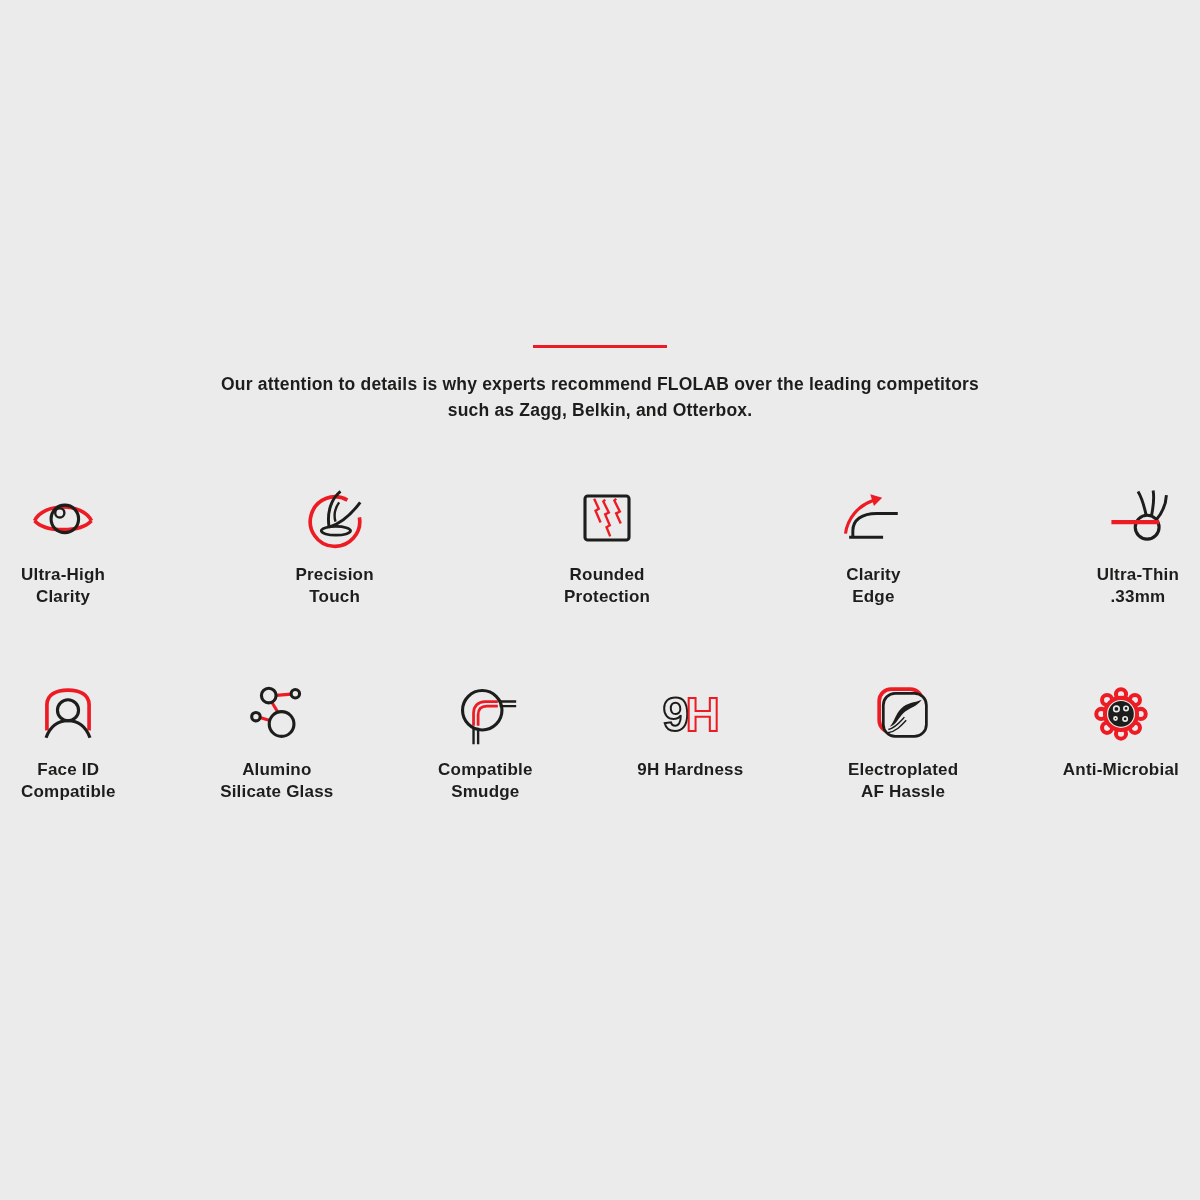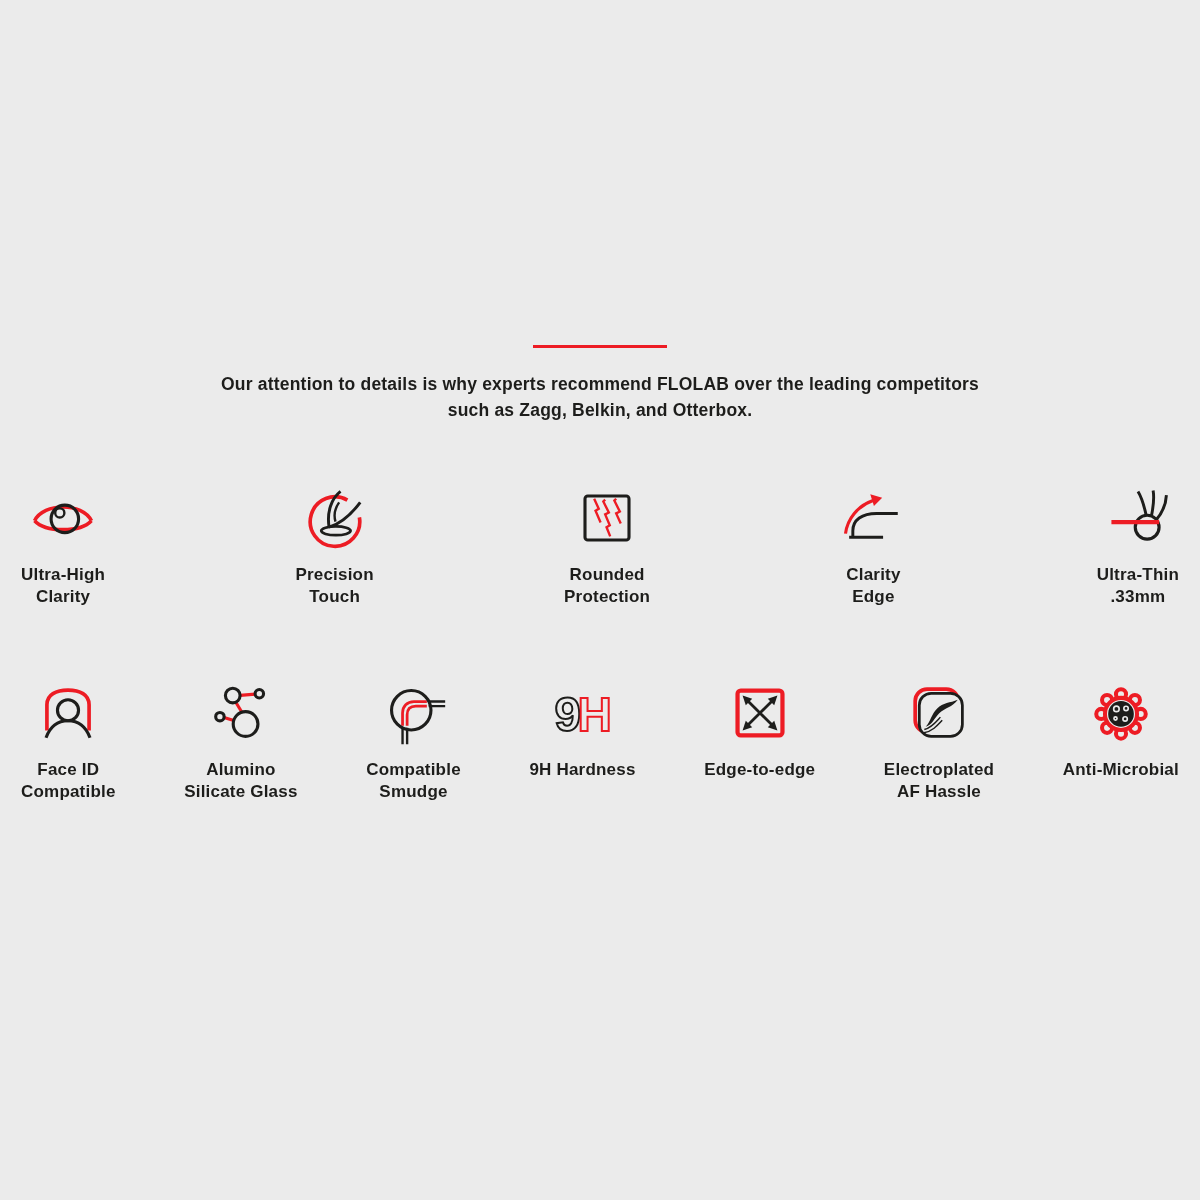--- a/index.html
+++ b/index.html
@@ -192,34 +192,20 @@
       <svg class="icon" viewBox="0 0 72 72">
         <text x="6" y="56" font-family="Liberation Sans, sans-serif" font-weight="bold" font-size="52" fill="none" stroke="var(--ink)" stroke-width="2.2">9</text>
         <text x="31" y="56" font-family="Liberation Sans, sans-serif" font-weight="bold" font-size="52" fill="none" stroke="var(--red)" stroke-width="2.2">H</text>
       </svg>
       <div class="label">
         <span>9H Hardness</span>
         <span></span>
       </div>
     </div>
 
-    <div class="feature">
-      <svg class="icon" viewBox="0 0 72 72">
-        <rect class="sr" stroke-width="4.6" x="11.5" y="11.5" width="49" height="49" rx="3.5"></rect>
-        <path class="sk" stroke-width="3" d="M22 22 L50 50 M50 22 L22 50"></path>
-        <path class="fk" d="M17 17 L27.5 20.5 L20.5 27.5 Z"></path>
-        <path class="fk" d="M55 55 L44.5 51.5 L51.5 44.5 Z"></path>
-        <path class="fk" d="M55 17 L51.5 27.5 L44.5 20.5 Z"></path>
-        <path class="fk" d="M17 55 L20.5 44.5 L27.5 51.5 Z"></path>
-      </svg>
-      <div class="label">
-        <span>Edge-to-edge</span>
-        <span></span>
-      </div>
-    </div>
 
     <div class="feature">
       <svg class="icon" viewBox="0 0 72 72">
         <rect class="sr" stroke-width="4" x="10" y="10" width="47" height="47" rx="13"></rect>
         <rect class="sk fbg" stroke-width="3" x="14.5" y="14.5" width="47" height="47" rx="13"></rect>
         <path class="fk" d="M21.5 51 C29 48.5 30.5 42 36 36.5 C42.5 30 50.5 30 56.5 21.5 C48 25 40.5 24.5 34 31 C27.5 37.5 27 45 21.5 51 Z"></path>
         <path class="sk" stroke-width="1.6" d="M20 54 C28 52 32.5 46 37.5 40.5"></path>
         <path class="sk" stroke-width="1.6" d="M19.5 57.5 C28 56.5 34 50 39.5 44"></path>
       </svg>
       <div class="label">

